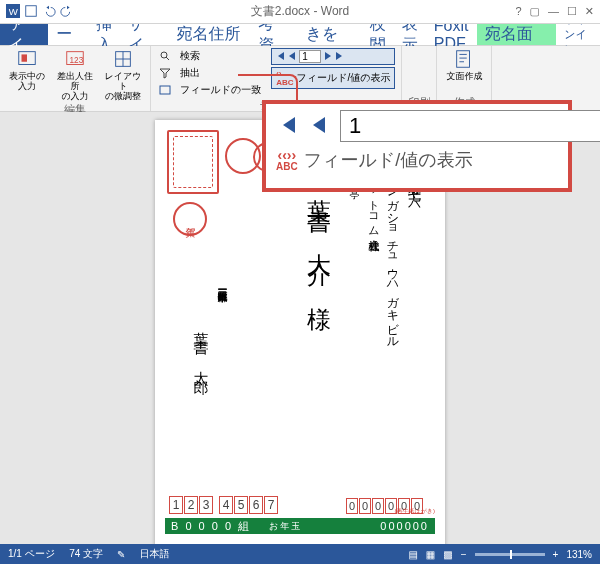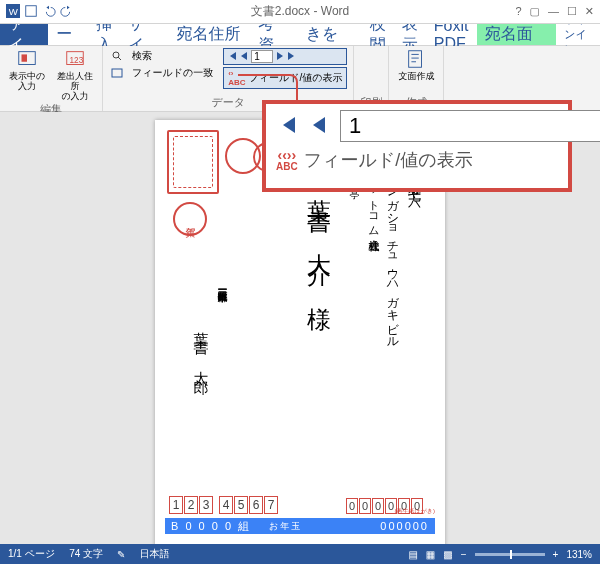--- a/index.html
+++ b/index.html
@@ -43,21 +43,21 @@
   .addr2 { top: 44px; right: 44px; font-size: 12px; height: 220px; }
   .addr3 { top: 48px; right: 64px; font-size: 11px; height: 210px; }
   .name  { top: 60px; right: 110px; font-size: 24px; height: 260px; letter-spacing: 10px; }
   .sender-addr { top: 164px; left: 60px; font-size: 10px; height: 180px; }
   .sender-name { top: 200px; left: 36px; font-size: 15px; height: 150px; letter-spacing: 8px; }
   .zip { position:absolute; bottom: 38px; left: 14px; display:flex; gap:1px; }
   .zip .d { width:14px; height:18px; border:1px solid #d24a43; font-size:12px; color:#444; display:flex; align-items:center; justify-content:center; }
   .zip .sp { width:4px; }
   .zip2 { position:absolute; bottom: 38px; right: 22px; display:flex; gap:1px; }
   .zip2 .d { width:12px; height:16px; border:1px solid #d24a43; font-size:11px; color:#444; display:flex; align-items:center; justify-content:center; }
-  .bottombar { position:absolute; bottom:18px; left:10px; right:10px; height:16px; background:#3b82f6; color:#fff; font-size:11px; display:flex; align-items:center; padding:0 6px; gap:18px; letter-spacing:2px; }
+  .bottombar { position:absolute; bottom:18px; left:10px; right:10px; height:16px; background:#15803d; color:#fff; font-size:11px; display:flex; align-items:center; padding:0 6px; gap:18px; letter-spacing:2px; }
   .redfoot { position:absolute; bottom:4px; left:10px; right:10px; font-size:6px; color:#d24a43; display:flex; justify-content:space-between;}
   .tinynote { position:absolute; bottom:36px; right:10px; font-size:6px; color:#d24a43;}
 
   .callout-link { position:absolute; border:2px solid #d24a43; border-left:none; border-bottom:none; width:60px; height:60px; top:74px; left:238px; border-radius: 0 8px 0 0; z-index:20; }
   .callout { position:absolute; top:100px; left:262px; width:310px; height:92px; background:#fff; border:4px solid #d24a43; z-index:30; padding:6px 10px; display:flex; flex-direction:column; gap:6px; }
   .callout .row1 { display:flex; align-items:center; gap:10px; }
   .callout .navbtn svg { width:22px; height:22px; }
   .callout .recinput { flex:1; border:1px solid #888; font-size:22px; padding:2px 8px; height:32px; }
   .callout .row2 { display:flex; align-items:center; gap:6px; font-size:18px; color:#555; }
   .callout .abcicon { font-size:10px; color:#d24a43; font-weight:bold; line-height:.9; text-align:center;}
@@ -126,33 +126,47 @@
 入力</span>
         </div>
       <div class="bigbtn">
           <svg viewBox="0 0 24 24">
             <rect x="3" y="4" width="18" height="14" fill="none" stroke="#d24a43"></rect>
             <text x="6" y="16" font-size="9" fill="#d24a43">123</text>
           </svg>
           <span style="white-space:pre-line">差出人住所
 の入力</span>
         </div>
+      <div class="bigbtn">
+          <svg viewBox="0 0 24 24">
+            <rect x="4" y="4" width="16" height="16" fill="none" stroke="#2b579a"></rect>
+            <path d="M4 12h16M12 4v16" stroke="#2b579a"></path>
+          </svg>
+          <span style="white-space:pre-line">レイアウト
+の微調整</span>
+        </div>
     </div>
     <div class="group-label">編集</div>
   </div>
   <div class="group">
     <div class="group-ctrls" style="flex-direction:column;align-items:flex-start;gap:2px">
       <div style="display:flex;gap:8px;align-items:flex-start">
         <div class="smallbtns">
           <div class="smallbtn">
               <svg viewBox="0 0 12 12">
                 <circle cx="5" cy="5" r="3" fill="none" stroke="#444"></circle>
                 <path d="M7 7l3 3" stroke="#444"></path>
               </svg>
               <span>検索</span>
+            </div>
+          <div class="smallbtn">
+              <svg viewBox="0 0 12 12">
+                <path d="M1 2h10l-4 4v4l-2 1v-5z" fill="none" stroke="#444"></path>
+              </svg>
+              <span>抽出</span>
             </div>
           <div class="smallbtn">
               <svg viewBox="0 0 12 12">
                 <rect x="1" y="2" width="10" height="8" fill="none" stroke="#2b579a"></rect>
               </svg>
               <span>フィールドの一致</span>
             </div>
         </div>
         <div style="display:flex;flex-direction:column;gap:2px">
           <div class="recnav">

